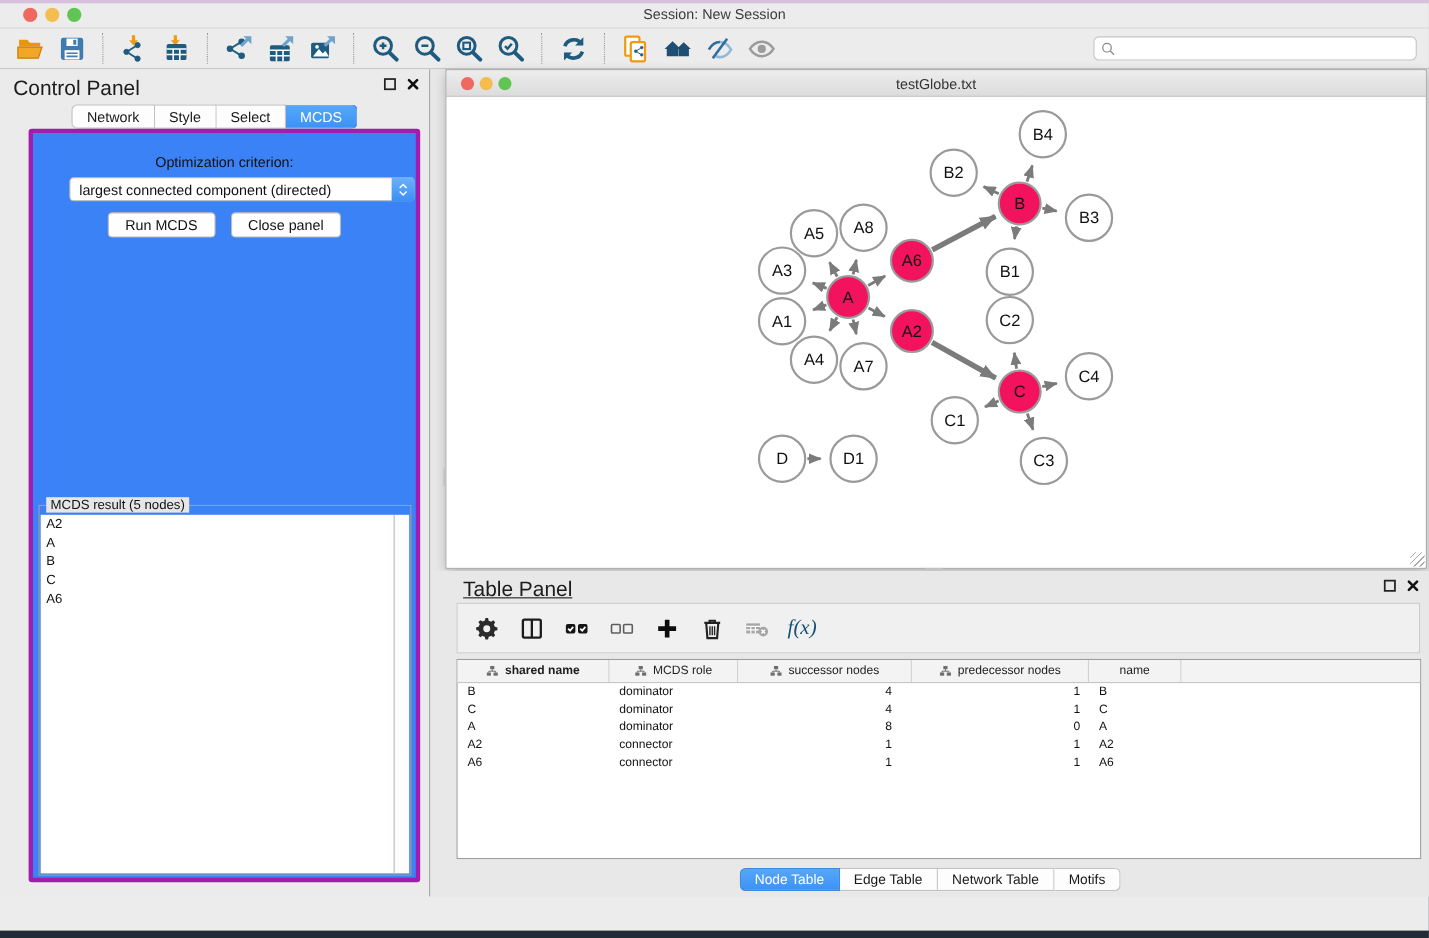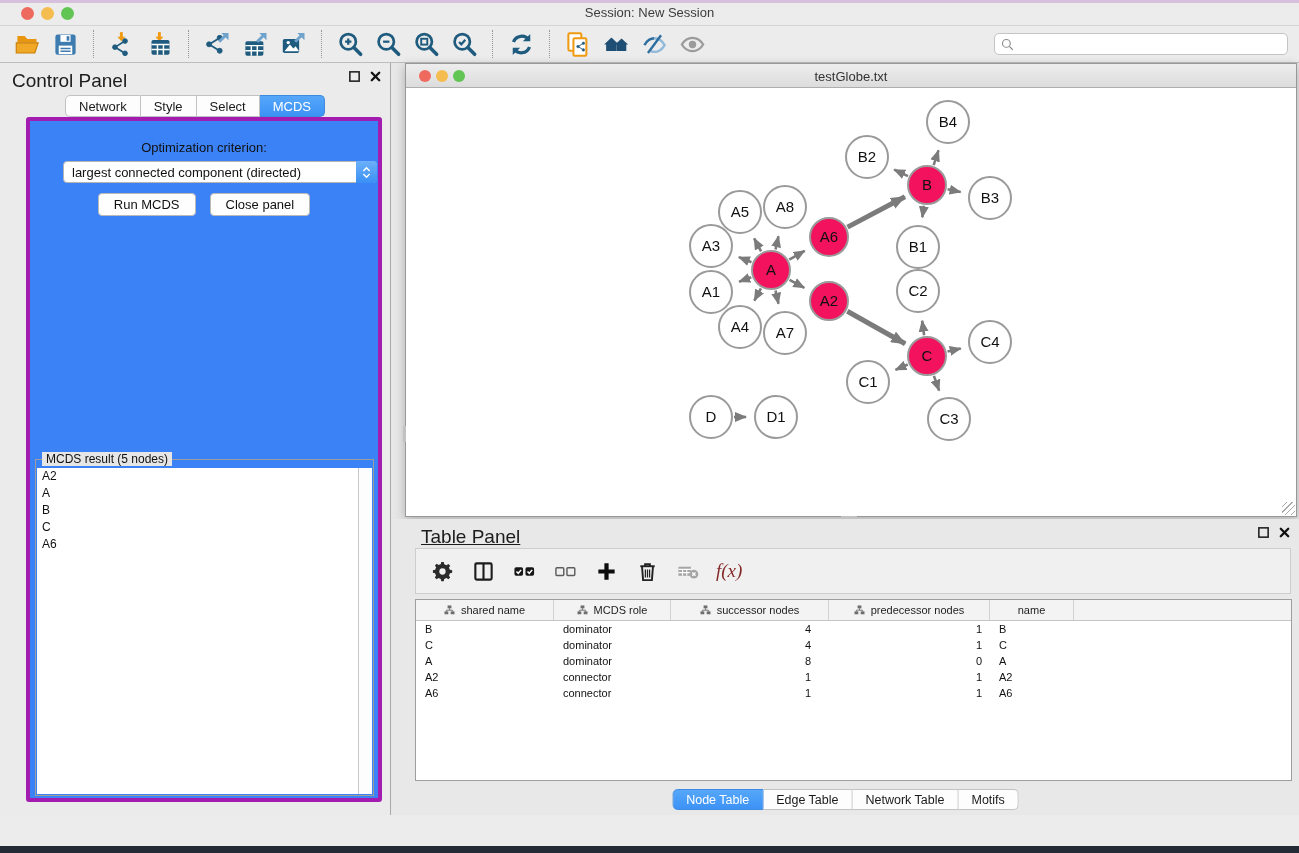--- a/index.html
+++ b/index.html
@@ -62,21 +62,21 @@
   .v-mark { position:absolute; left:-3px; top:362px; width:3px; height:16px; background:#c2c2c2; }
   .h-mark { position:absolute; left:435px; bottom:-3px; width:16px; height:3px; background:#c2c2c2; }
 
   
   .table-panel { position:absolute; left:392px; top:456px; right:0; bottom:0; background:#e8e8e8; }
   .table-panel .panel-title { left:29px;text-decoration:underline; }
   .tbl-toolbar { position:absolute; left:23px; right:8px; top:29px; height:46px; background:#f0f0f0; border:1px solid #cdcdcd; display:flex; align-items:center; padding-left:13px; gap:15px; }
   .tbl-tool { width:26px; height:26px; display:flex; align-items:center; justify-content:center; }
   .tbl-tool svg { width:23px; height:23px; }
   .tbl-tool.disabled { opacity:.95; }
-  .fx-label { font-family:"Liberation Serif", serif; font-style:italic; font-size:19px; color:#7f1d1d; }
+  .fx-label { font-family:"Liberation Serif", serif; font-style:italic; font-size:19px; color:#0c4a6e; }
   .data-table { position:absolute; left:23px; right:7px; top:80px; height:182px; background:#fff; border:1px solid #9e9e9e; }
   .thead { display:flex; height:21px; background:#f3f3f3; border-bottom:1px solid #c6c6c6; }
   .th { display:flex; align-items:center; justify-content:center; gap:6px; font-size:11px; color:#1d1d1d; border-right:1px solid #d2d2d2; }
   .th svg { width:11px; height:10px; }
   .trow { display:flex; height:16px; }
   .td { font-size:11px; color:#111; line-height:16px; white-space:nowrap; overflow:hidden; }
   .td.l { text-align:left; padding-left:9px; }
   .td.r { text-align:right; }
   .bottom-tabs-wrap { position:absolute; left:50%; transform:translateX(-50%); bottom:5px; }
   .bottom-tabs-wrap .seg-tab { font-size:12.5px; height:21px; }
@@ -500,21 +500,21 @@
               <circle cx="17.6" cy="14.8" r="4.6" fill="#a2a2a2"></circle>
               <path d="M15.9 13.1l3.4 3.4M19.3 13.1l-3.4 3.4" stroke="#fff" stroke-width="1.4"></path>
             </svg>
           </div>
           <div class="tbl-tool disabled" style="width: auto;">
             <span class="fx-label">f(x)</span>
           </div>
         </div>
       <div class="data-table">
         <div class="thead" id="tbl-head">
-            <div class="th" style="width: 138px;">
+            <div class="th" style="width: 138px; font-weight: bold;">
               <svg viewBox="0 0 12 11">
                 <rect x="3.9" y="0.5" width="4.2" height="3.2" fill="#6e6e6e"></rect>
                 <rect x="0.5" y="7" width="4.2" height="3.2" fill="#6e6e6e"></rect>
                 <rect x="7.3" y="7" width="4.2" height="3.2" fill="#6e6e6e"></rect>
                 <path d="M6 3.7v2M2.6 7V5.7h6.8V7" stroke="#6e6e6e" fill="none"></path>
               </svg>
               <span>shared name</span>
             </div>
             <div class="th" style="width: 117px;">
               <svg viewBox="0 0 12 11">

